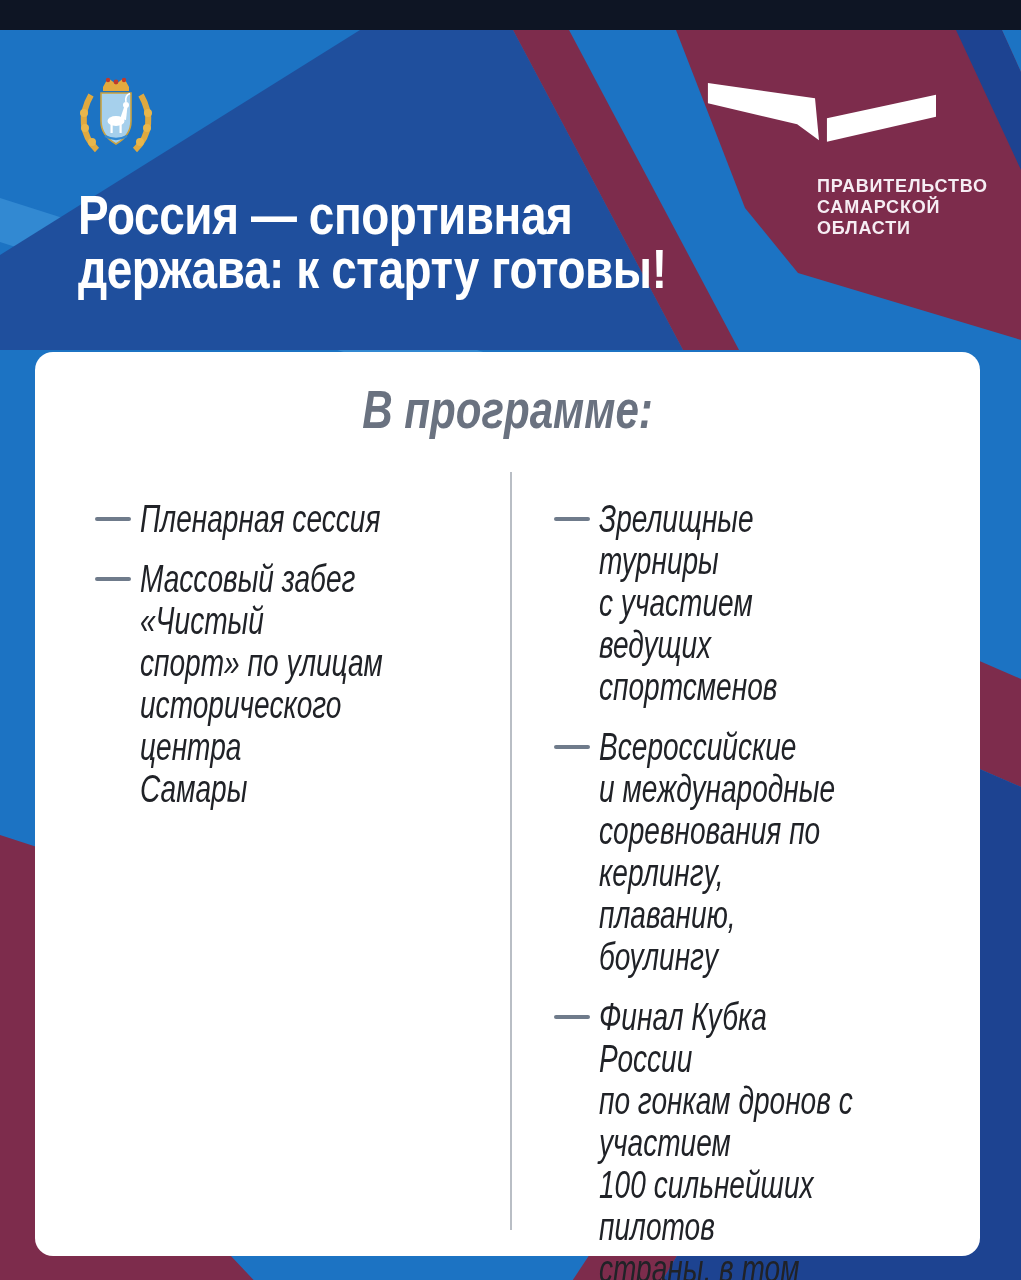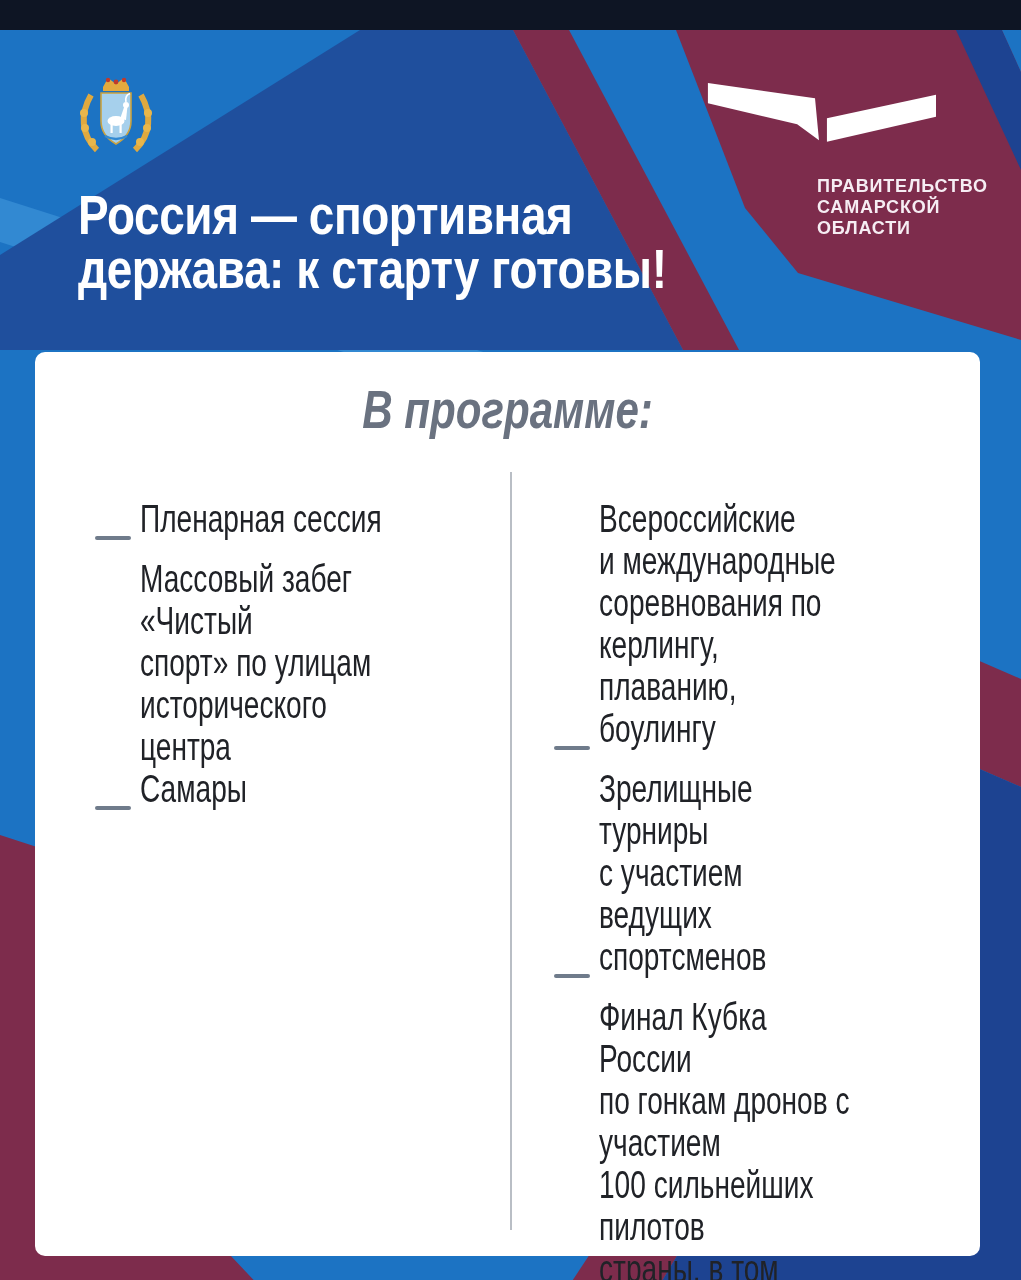--- a/index.html
+++ b/index.html
@@ -33,37 +33,37 @@
 
   .gov-logo-mark{position:absolute;left:698px;top:48px;width:238px;height:84px;}
   .gov-logo-label{
     position:absolute;left:817px;top:146px;
     color:var(--logo-text,#f6edf3);font-size:18px;line-height:21px;font-weight:bold;
     letter-spacing:0.8px;white-space:pre-line;
   }
 
   .card{
     position:absolute;left:35px;top:322px;width:945px;height:904px;
-    background:var(--card,#fff);border-radius:10px;
+    background:var(--card,#fff);border-radius:18px;
   }
   .program-heading{
     position:absolute;left:0;right:0;top:26px;margin:0;text-align:center;
     color:var(--header-text,#6a7280);font-size:54px;font-weight:600;font-style:italic;
     transform:scaleX(0.78);transform-origin:center top;letter-spacing:0;
   }
   .column-divider{
     position:absolute;left:475px;top:120px;width:2px;height:758px;
     background:var(--divider,#b9bec5);
   }
   ul.program-list{
     list-style:none;margin:0;padding:0;position:absolute;top:146px;
   }
   ul.left-list{left:60px;width:412px;}
   ul.right-list{left:519px;width:408px;}
-  ul.program-list li{display:flex;gap:9px;margin:0 0 18px 0;align-items:flex-end;}
+  ul.program-list li{display:flex;gap:9px;margin:0 0 18px 0;align-items:flex-start;font-style:italic;}
   .dash{width:36px;height:4px;border-radius:2px;background:var(--dash,#6f7b8b);margin-top:19px;flex-shrink:0;}
   .item-text{
     display:block;color:var(--list-text,#202227);
     font-size:39px;line-height:42px;font-weight:500;white-space:pre-line;
     transform:scaleX(0.72);transform-origin:left top;width:139%;
   }
 </style>
 </head>
 <body>
 
@@ -131,30 +131,30 @@
           <div class="dash"></div>
           <span class="item-text">Массовый забег «Чистый
 спорт» по улицам
 исторического центра
 Самары</span>
         </li>
       </ul>
     <ul class="program-list right-list">
         <li>
           <div class="dash"></div>
+          <span class="item-text">Зрелищные турниры
+с участием ведущих
+спортсменов</span>
+        </li>
+        <li>
+          <div class="dash"></div>
           <span class="item-text">Всероссийские
 и международные
 соревнования по керлингу,
 плаванию, боулингу</span>
-        </li>
-        <li>
-          <div class="dash"></div>
-          <span class="item-text">Зрелищные турниры
-с участием ведущих
-спортсменов</span>
         </li>
         <li>
           <div class="dash"></div>
           <span class="item-text">Финал Кубка России
 по гонкам дронов с участием
 100 сильнейших пилотов
 страны, в том числе
 спортсменов из Самарской
 области</span>
         </li>

